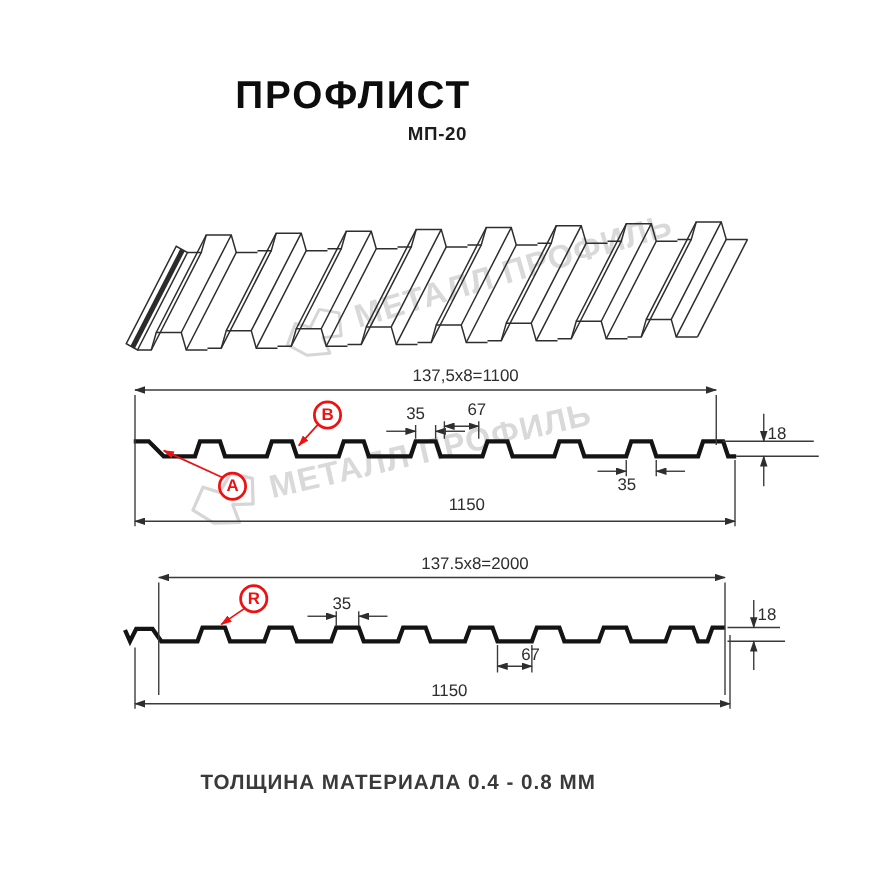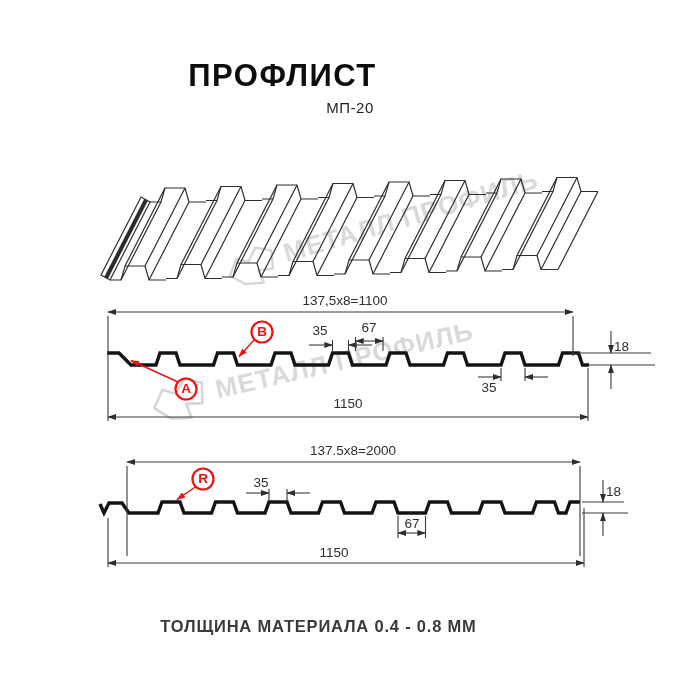--- a/index.html
+++ b/index.html
@@ -1,25 +1,25 @@
 <!DOCTYPE html>
 <html><head>
 <meta charset="utf-8">
 <style>
   html,body{margin:0;padding:0;background:#ffffff;}
   .page{position:relative;width:700px;height:700px;background:#fff;overflow:hidden;
         font-family:"Liberation Sans",sans-serif;}
   .abs{position:absolute;}
   .title{left:0;top:58px;width:565px;text-align:center;font-size:31px;font-weight:800;
          letter-spacing:1.5px;color:#0d0d0d;z-index:5;}
-  .subtitle{left:0;top:99px;width:700px;text-align:center;font-size:15px;font-weight:400;
+  .subtitle{left:0;top:99px;width:700px;text-align:center;font-size:15px;font-weight:700;
             letter-spacing:.5px;color:#1c1c1c;z-index:5;}
   .footer{left:0;top:617px;width:637px;text-align:center;font-size:16.5px;font-weight:600;
           letter-spacing:.8px;color:#3a3a3a;z-index:5;}
-  .dim{position:absolute;font-size:13.5px;color:#2e2e2e;text-align:center;z-index:4;
+  .dim{position:absolute;font-size:13.5px;color:#2e2e2e;text-align:right;z-index:4;
        background:transparent;line-height:14px;}
   .cletter{position:absolute;font-size:13.5px;font-weight:600;color:#ee1111;text-align:center;
            width:20px;z-index:6;line-height:14px;}
   .wm{position:absolute;display:flex;align-items:flex-end;gap:8px;z-index:1;
       transform-origin:left center;pointer-events:none;}
   .wm .wmtext{font-size:26px;font-weight:700;letter-spacing:1px;color:#d9d9d9;white-space:nowrap;
               line-height:26px;transform:translateY(-14px);}
   .wm1{left:226px;top:252px;transform:rotate(-16.5deg);}
   .wm2{left:150px;top:382px;transform:rotate(-13deg);}
   svg.main{position:absolute;left:0;top:0;z-index:2;}

